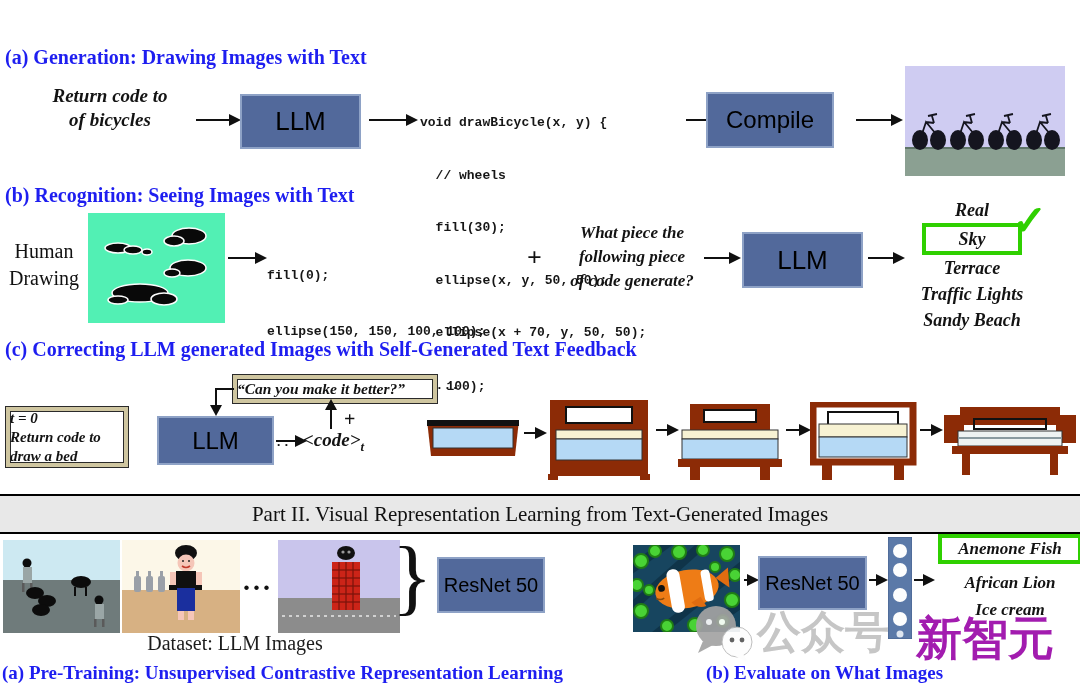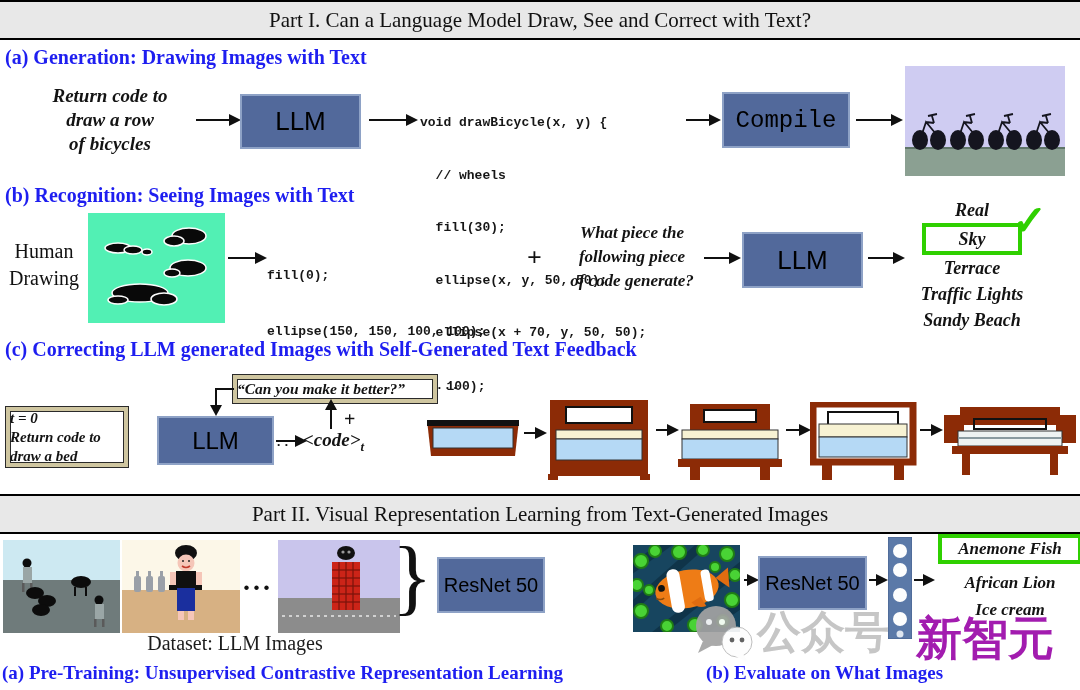--- a/index.html
+++ b/index.html
@@ -27,29 +27,25 @@
              border-bottom:11px solid #101010;border-left:6px solid transparent;border-right:6px solid transparent;}
   .greenbox{border:4px solid #2fd000;box-sizing:border-box;}
   .predlist{text-align:center;font-style:italic;font-weight:bold;font-size:18px;line-height:26px;color:#131313;}
   .wm{font-family:"Liberation Sans",sans-serif;font-weight:bold;white-space:nowrap;}
 </style>
 </head>
 <body>
 
 <div id="canvas">
 
-  <div class="abs partbar" style="top:0;">
-    <span>Part I. Can a Language Model Draw, See and Correct with Text?</span>
-  </div>
 
   <div class="abs bluehead" style="left:5px;top:46px;">(a) Generation: Drawing Images with Text</div>
 
   <div class="abs ital" style="left:25px;top:84px;width:170px;text-align:center;font-size:19px;line-height:24px;">
     <div>Return code to</div>
-    <div>draw a row</div>
     <div>of  bicycles</div>
   </div>
 
   <div class="ar" style="left:196px;top:119px;width:34px;"></div>
 
   <div class="abs bluebox" style="left:240px;top:94px;width:121px;height:55px;font-size:26px;">
     <span>LLM</span>
   </div>
 
   <div class="ar" style="left:369px;top:119px;width:38px;"></div>
@@ -58,21 +54,21 @@
     <div>void drawBicycle(x, y) {</div>
     <div>  // wheels</div>
     <div>  fill(30);</div>
     <div>  ellipse(x, y, 50, 50);</div>
     <div>  ellipse(x + 70, y, 50, 50);</div>
     <div>  ...</div>
   </div>
 
   <div class="ar" style="left:686px;top:119px;width:24px;"></div>
 
-  <div class="abs bluebox" style="left:722px;top:92px;width:128px;height:56px;font-size:24px;font-family:Liberation Mono, monospace;">
+  <div class="abs bluebox" style="left:706px;top:92px;width:128px;height:56px;font-size:24px;">
     <span>Compile</span>
   </div>
 
   <div class="ar" style="left:856px;top:119px;width:36px;"></div>
 
   <svg class="abs" style="left:905px;top:66px;" width="160" height="110">
     <rect x="0" y="0" width="160" height="110" fill="#cfccf2"></rect>
     <rect x="0" y="82" width="160" height="28" fill="#8ba092"></rect>
     <line x1="0" y1="82" x2="160" y2="82" stroke="#5f7568" stroke-width="2"></line>
     <g>

